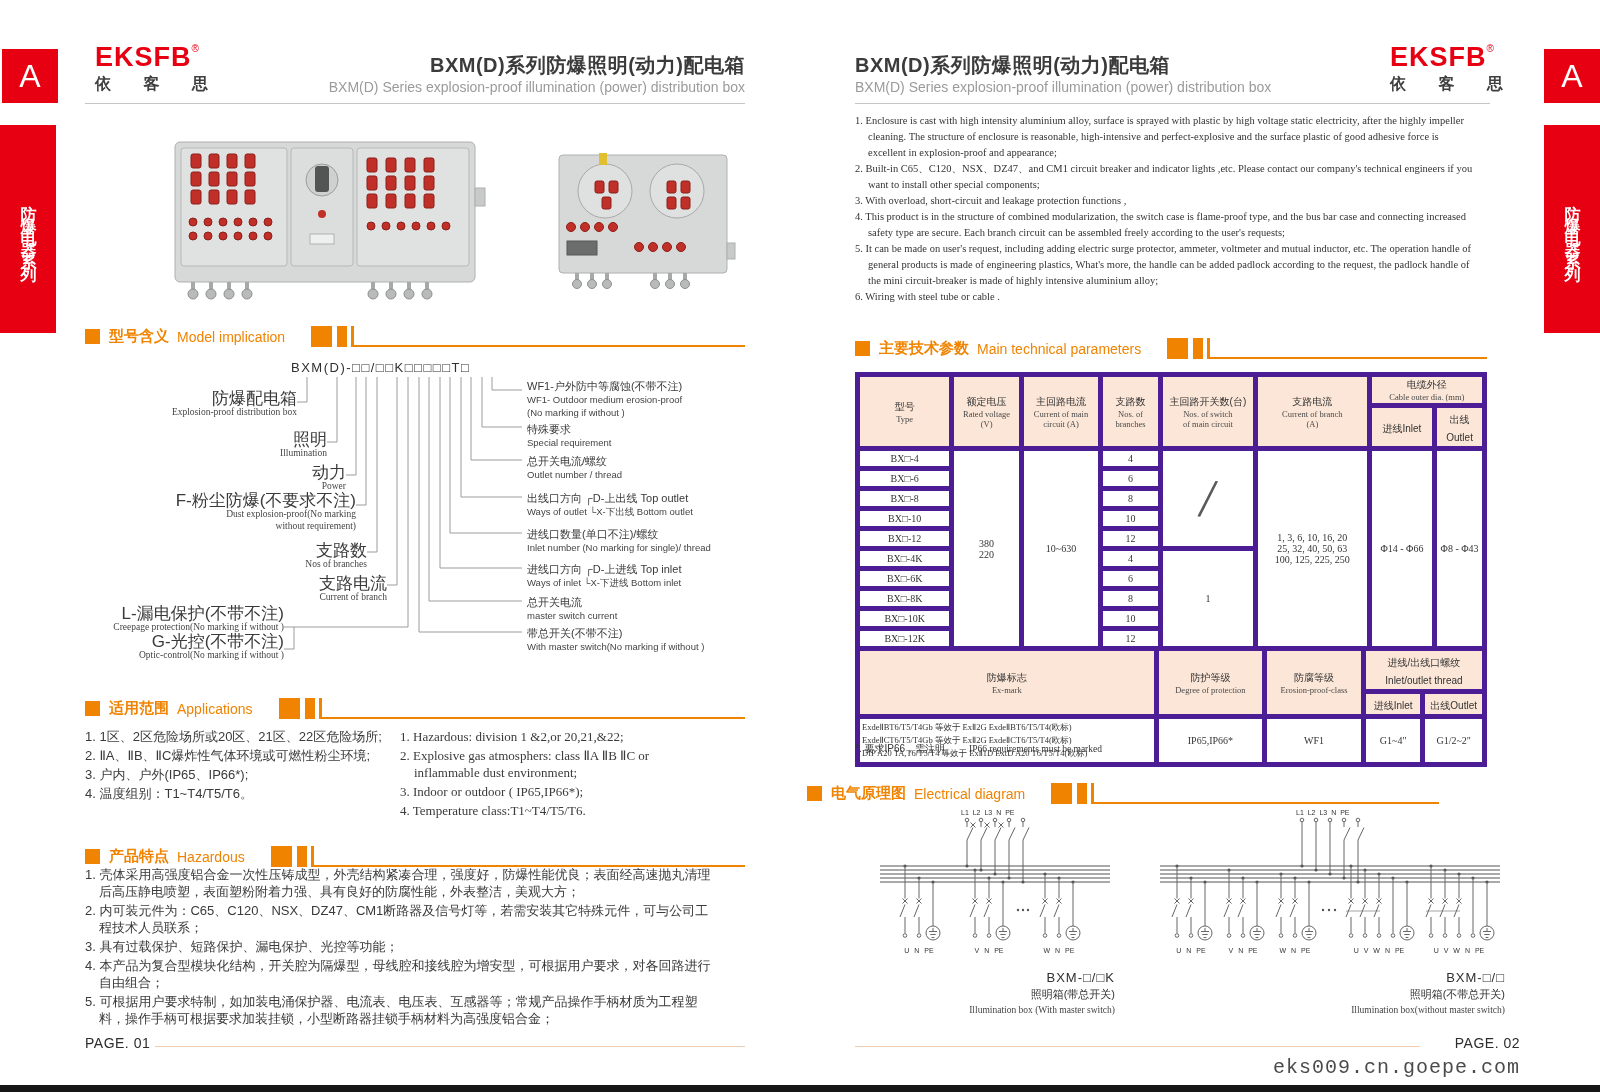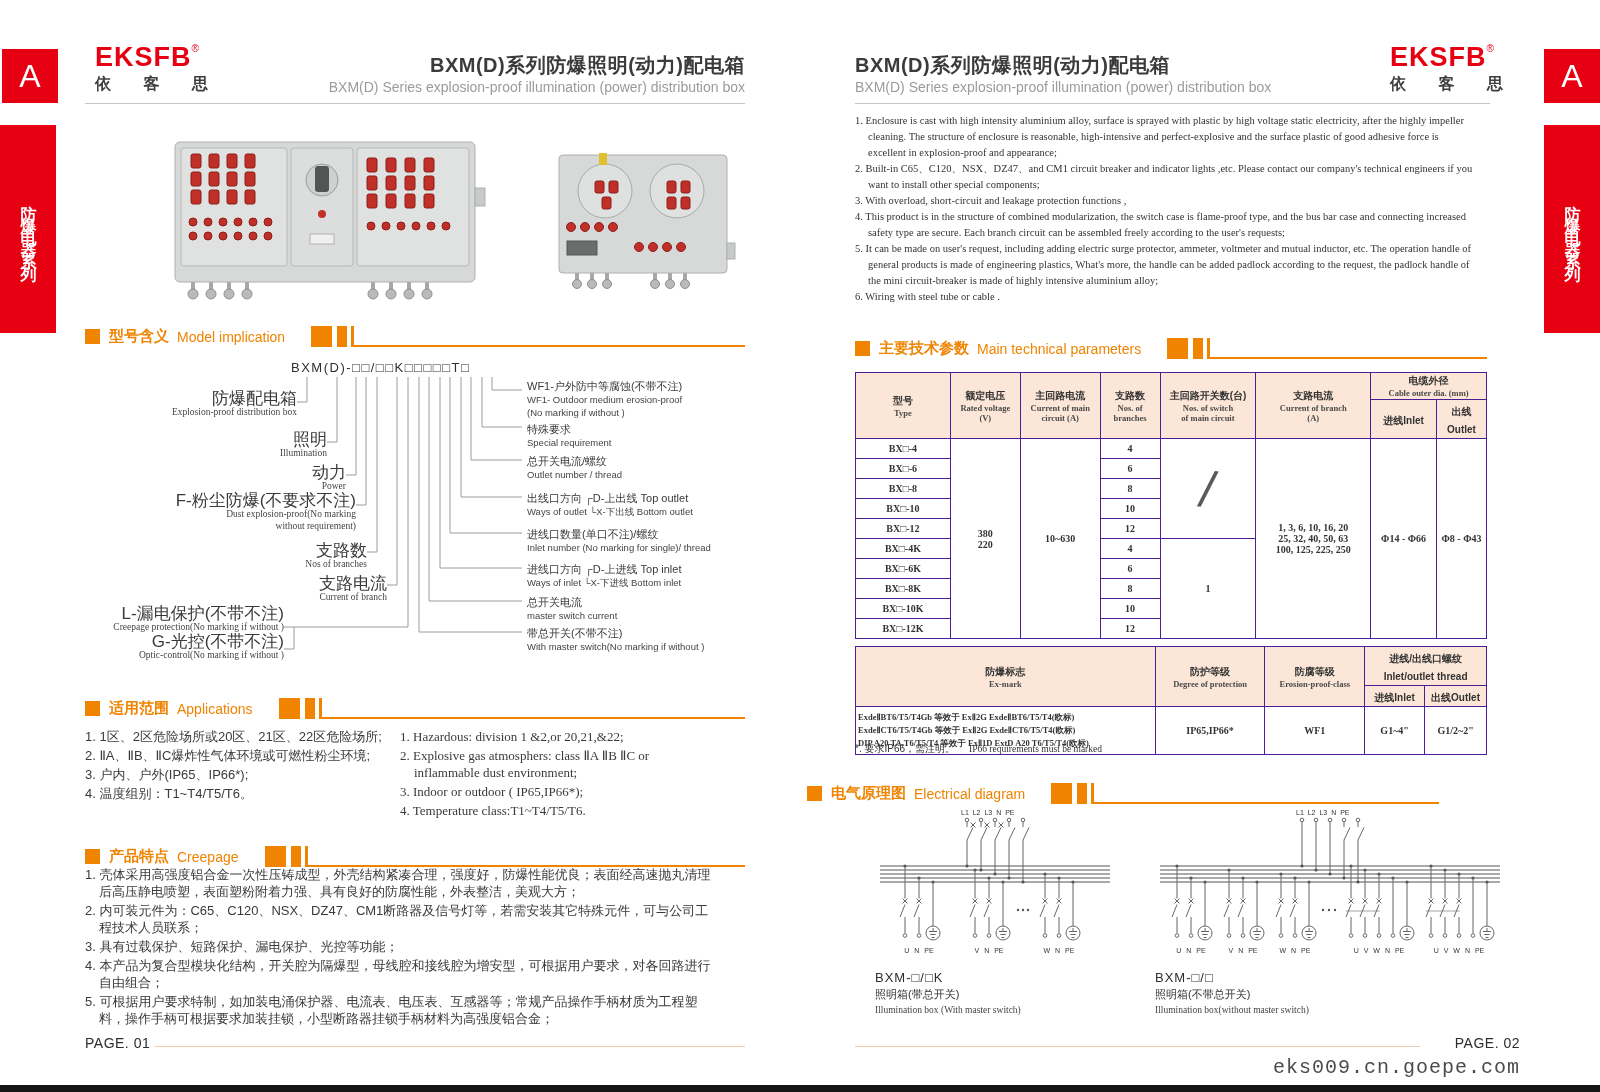--- a/index.html
+++ b/index.html
@@ -35,31 +35,31 @@
   .mlab .e{font-size:9.5px;font-family:"Liberation Serif",serif;color:#444;white-space:nowrap}
   .rlab{width:220px;text-align:left;line-height:13px}
   .rlab .c{font-size:11px;color:#3a3a3a;white-space:nowrap}
   .rlab .e{font-size:9.5px;font-family:Liberation Sans, sans-serif;color:#444;white-space:nowrap}
   
   .list .it{font-size:13px;color:#3a3a3a;line-height:17px;text-indent:-14px;padding-left:14px;margin-bottom:2px}
   .serif{font-family:"Liberation Serif",serif}
   .intro .it{font-size:10.5px;line-height:16px;text-indent:-13px;padding-left:13px;color:#333}
   
   table{border-collapse:collapse;text-align:center;color:#333}
-  .ptab th,.ptab td{border:1px solid #4c1d95;padding:1px 2px;font-weight:bold}
+  .ptab th,.ptab td{border:5px solid #4c1d95;padding:1px 2px;font-weight:normal}
   .ptab th{background:#fbe6d7}
   .ptab .hcn{font-size:10px}
   .ptab .hen{font-size:8.5px;font-family:"Liberation Serif",serif;color:#4a4a4a}
   .ptab td{font-size:10px;font-family:"Liberation Serif",serif;height:20px}
   .slash{font-size:56px;font-family:"Liberation Serif",serif;color:#5a5a5a;line-height:.9;display:inline-block;transform:rotate(8deg)}
   .exlines div{font-size:8.5px;font-family:"Liberation Serif",serif;text-align:left;line-height:13px;white-space:nowrap}
   .fnote{font-size:10px;color:#333}
   .fnote .en{font-family:"Liberation Serif",serif;font-size:9.5px;margin-left:14px}
   
-  .dcap{text-align:left;line-height:16px}
+  .dcap{text-align:right;line-height:16px}
   .dcap .m{font-size:13px;color:#2f2f2f;letter-spacing:1px}
   .dcap .c{font-size:11px;color:#333}
   .dcap .e{font-size:9.5px;font-family:"Liberation Serif",serif;color:#444}
   
   .pageno{font-size:14px;font-weight:normal;color:#2d2d2d;letter-spacing:.5px}
   .peach{height:1px;background:#f0cdb0}
   .url{font-family:"Liberation Mono",monospace;font-size:20px;color:#4b4b4b;letter-spacing:1px;text-align:right}
   .blackbar{background:#161616}
   svg text{font-family:"Liberation Sans",sans-serif;fill:#333}
 </style>
@@ -333,21 +333,21 @@
 <div class="abs list serif" style="left:400px;top:728px;width:310px">
   <div class="it">1. Hazardous: division 1 &amp;2,or 20,21,&amp;22;</div>
   <div class="it">2. Explosive gas atmosphers: class ⅡA ⅡB ⅡC or inflammable dust environment;</div>
   <div class="it">3. Indoor or outdoor ( IP65,IP66*);</div>
   <div class="it">4. Temperature class:T1~T4/T5/T6.</div>
 </div>
 
 <div class="abs sec-head" style="left:85px;top:846px;width:660px">
   <span class="sq"></span>
   <span class="sh-cn">产品特点</span>
-  <span class="sh-en">Creepage</span>
+  <span class="sh-en">Hazardous</span>
   <span class="blocks">
       <span class="b1"></span>
       <span class="b2"></span>
       <span class="b3"></span>
       <span class="ln"></span>
     </span>
 </div>
 <div class="abs list" style="left:85px;top:866px;width:632px">
   <div class="it">1. 壳体采用高强度铝合金一次性压铸成型，外壳结构紧凑合理，强度好，防爆性能优良；表面经高速抛丸清理后高压静电喷塑，表面塑粉附着力强、具有良好的防腐性能，外表整洁，美观大方；</div>
   <div class="it">2. 内可装元件为：C65、C120、NSX、DZ47、CM1断路器及信号灯等，若需安装其它特殊元件，可与公司工程技术人员联系；</div>

